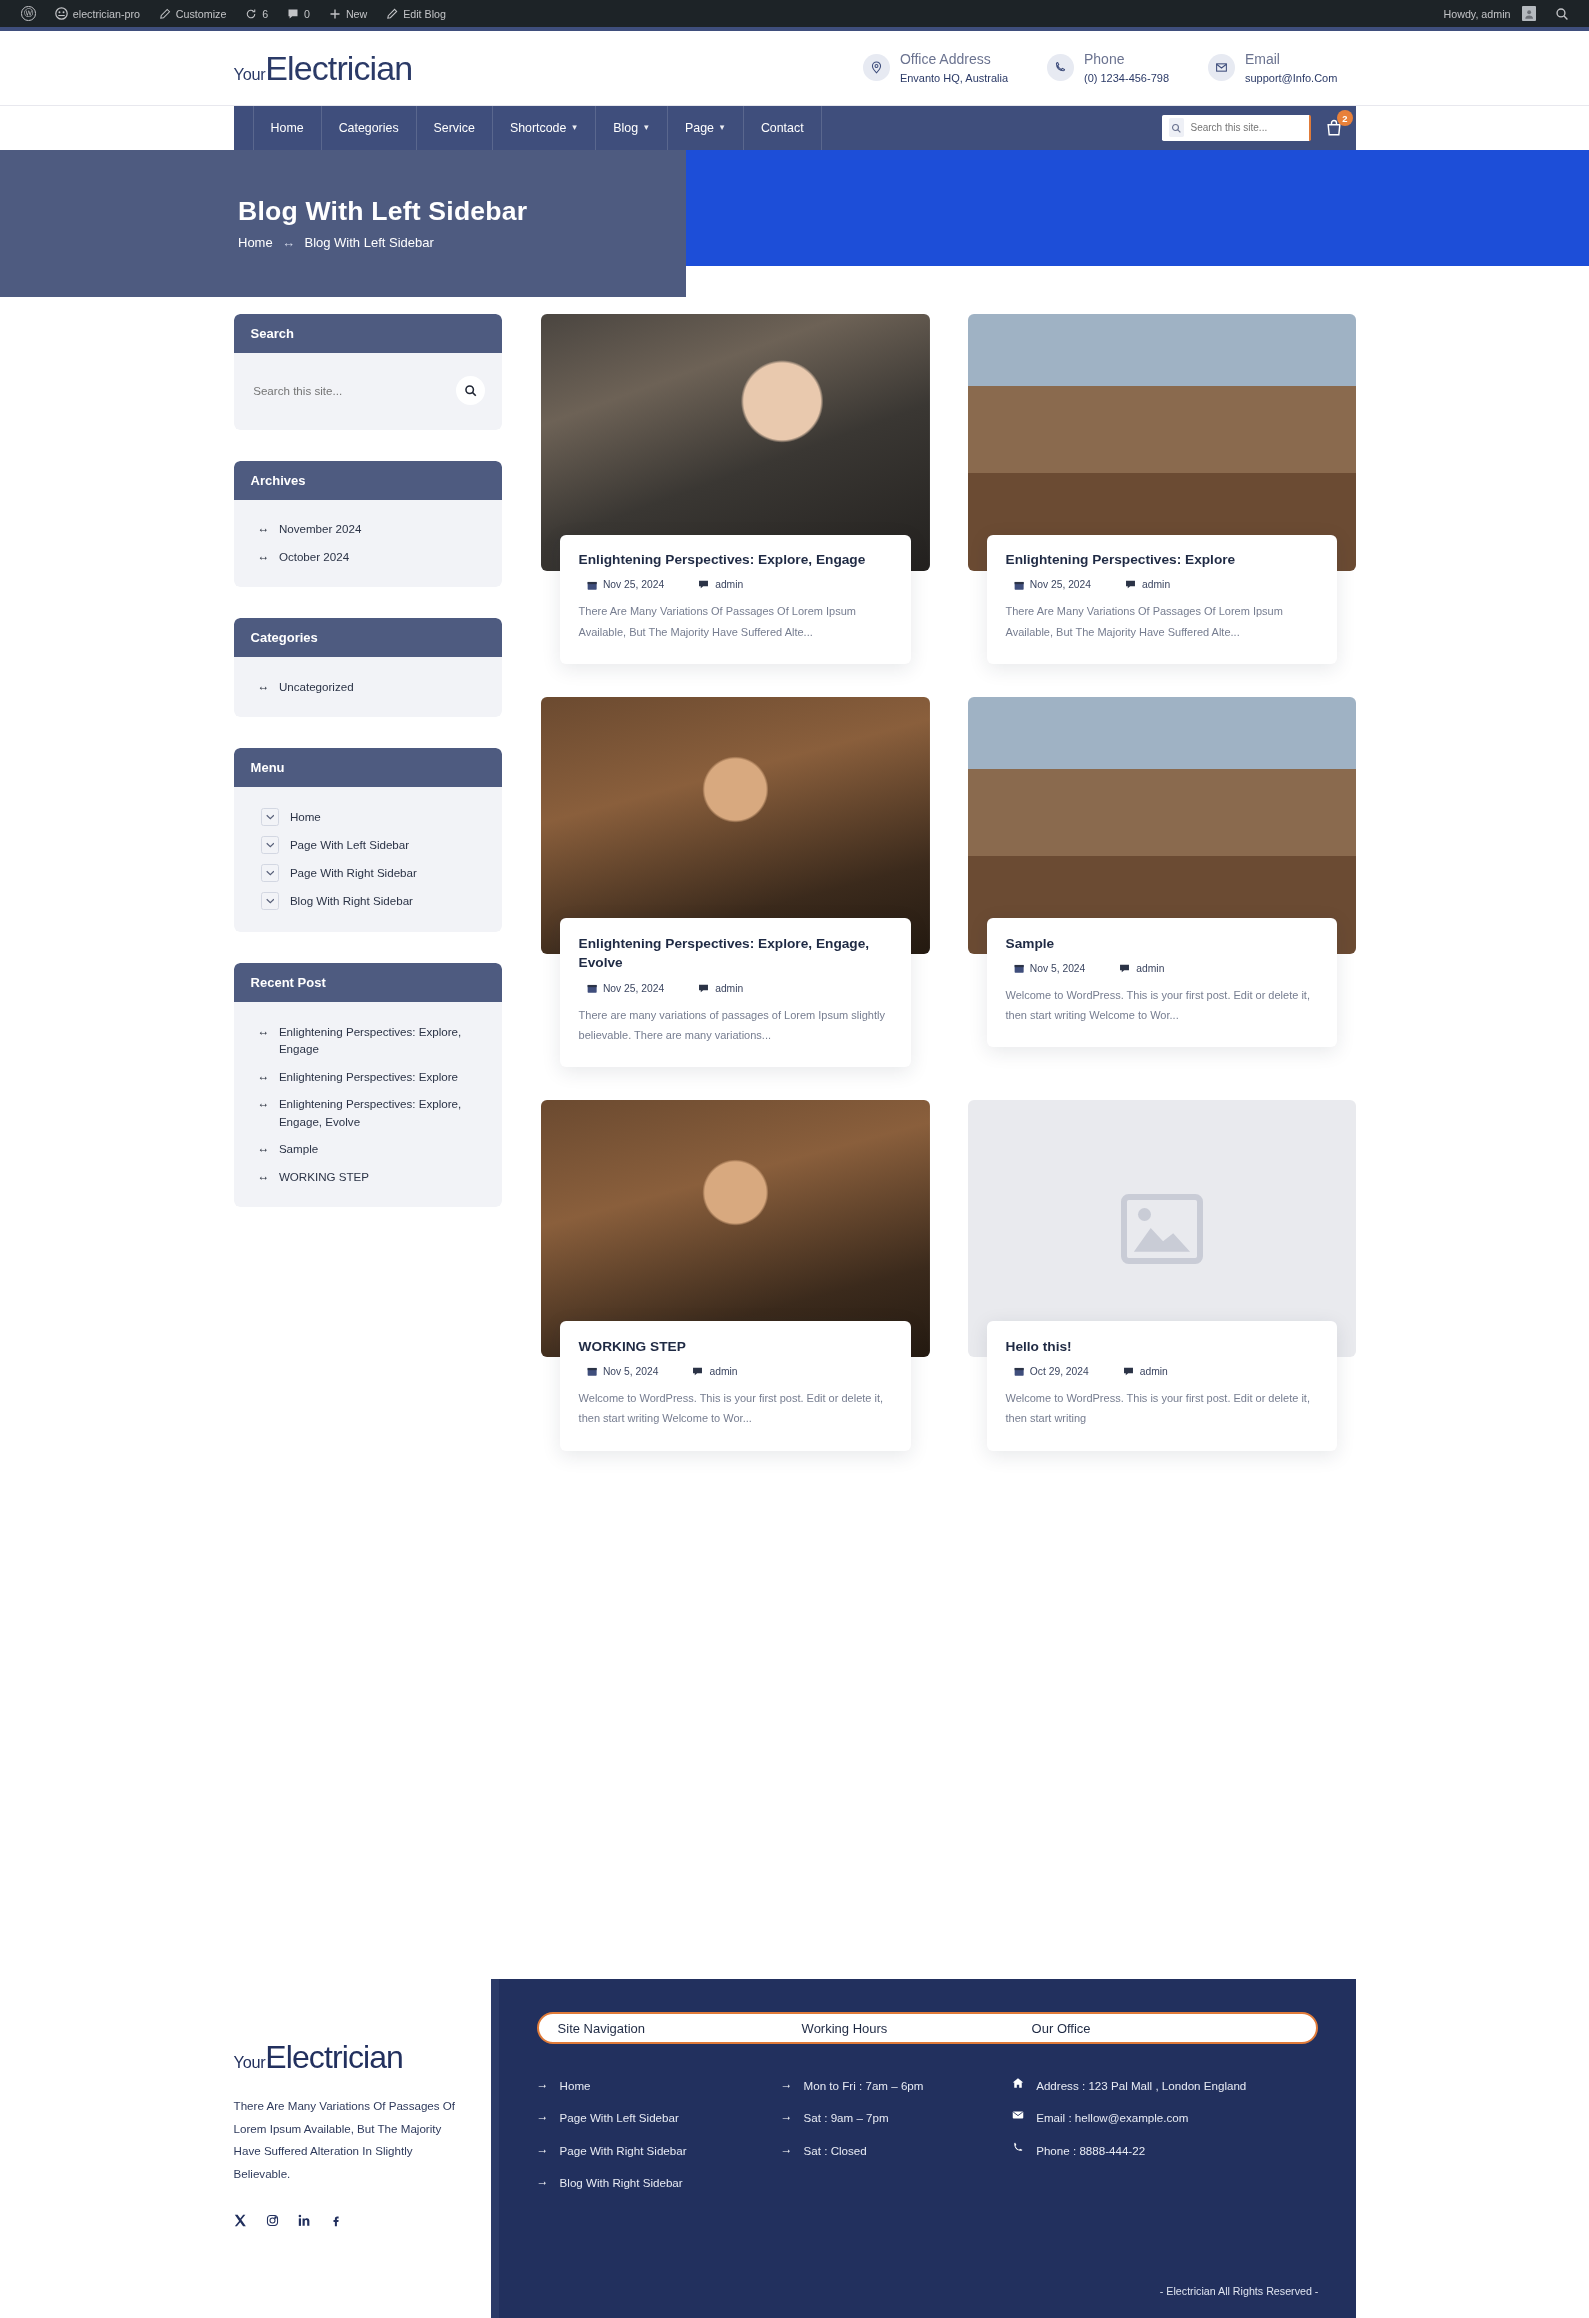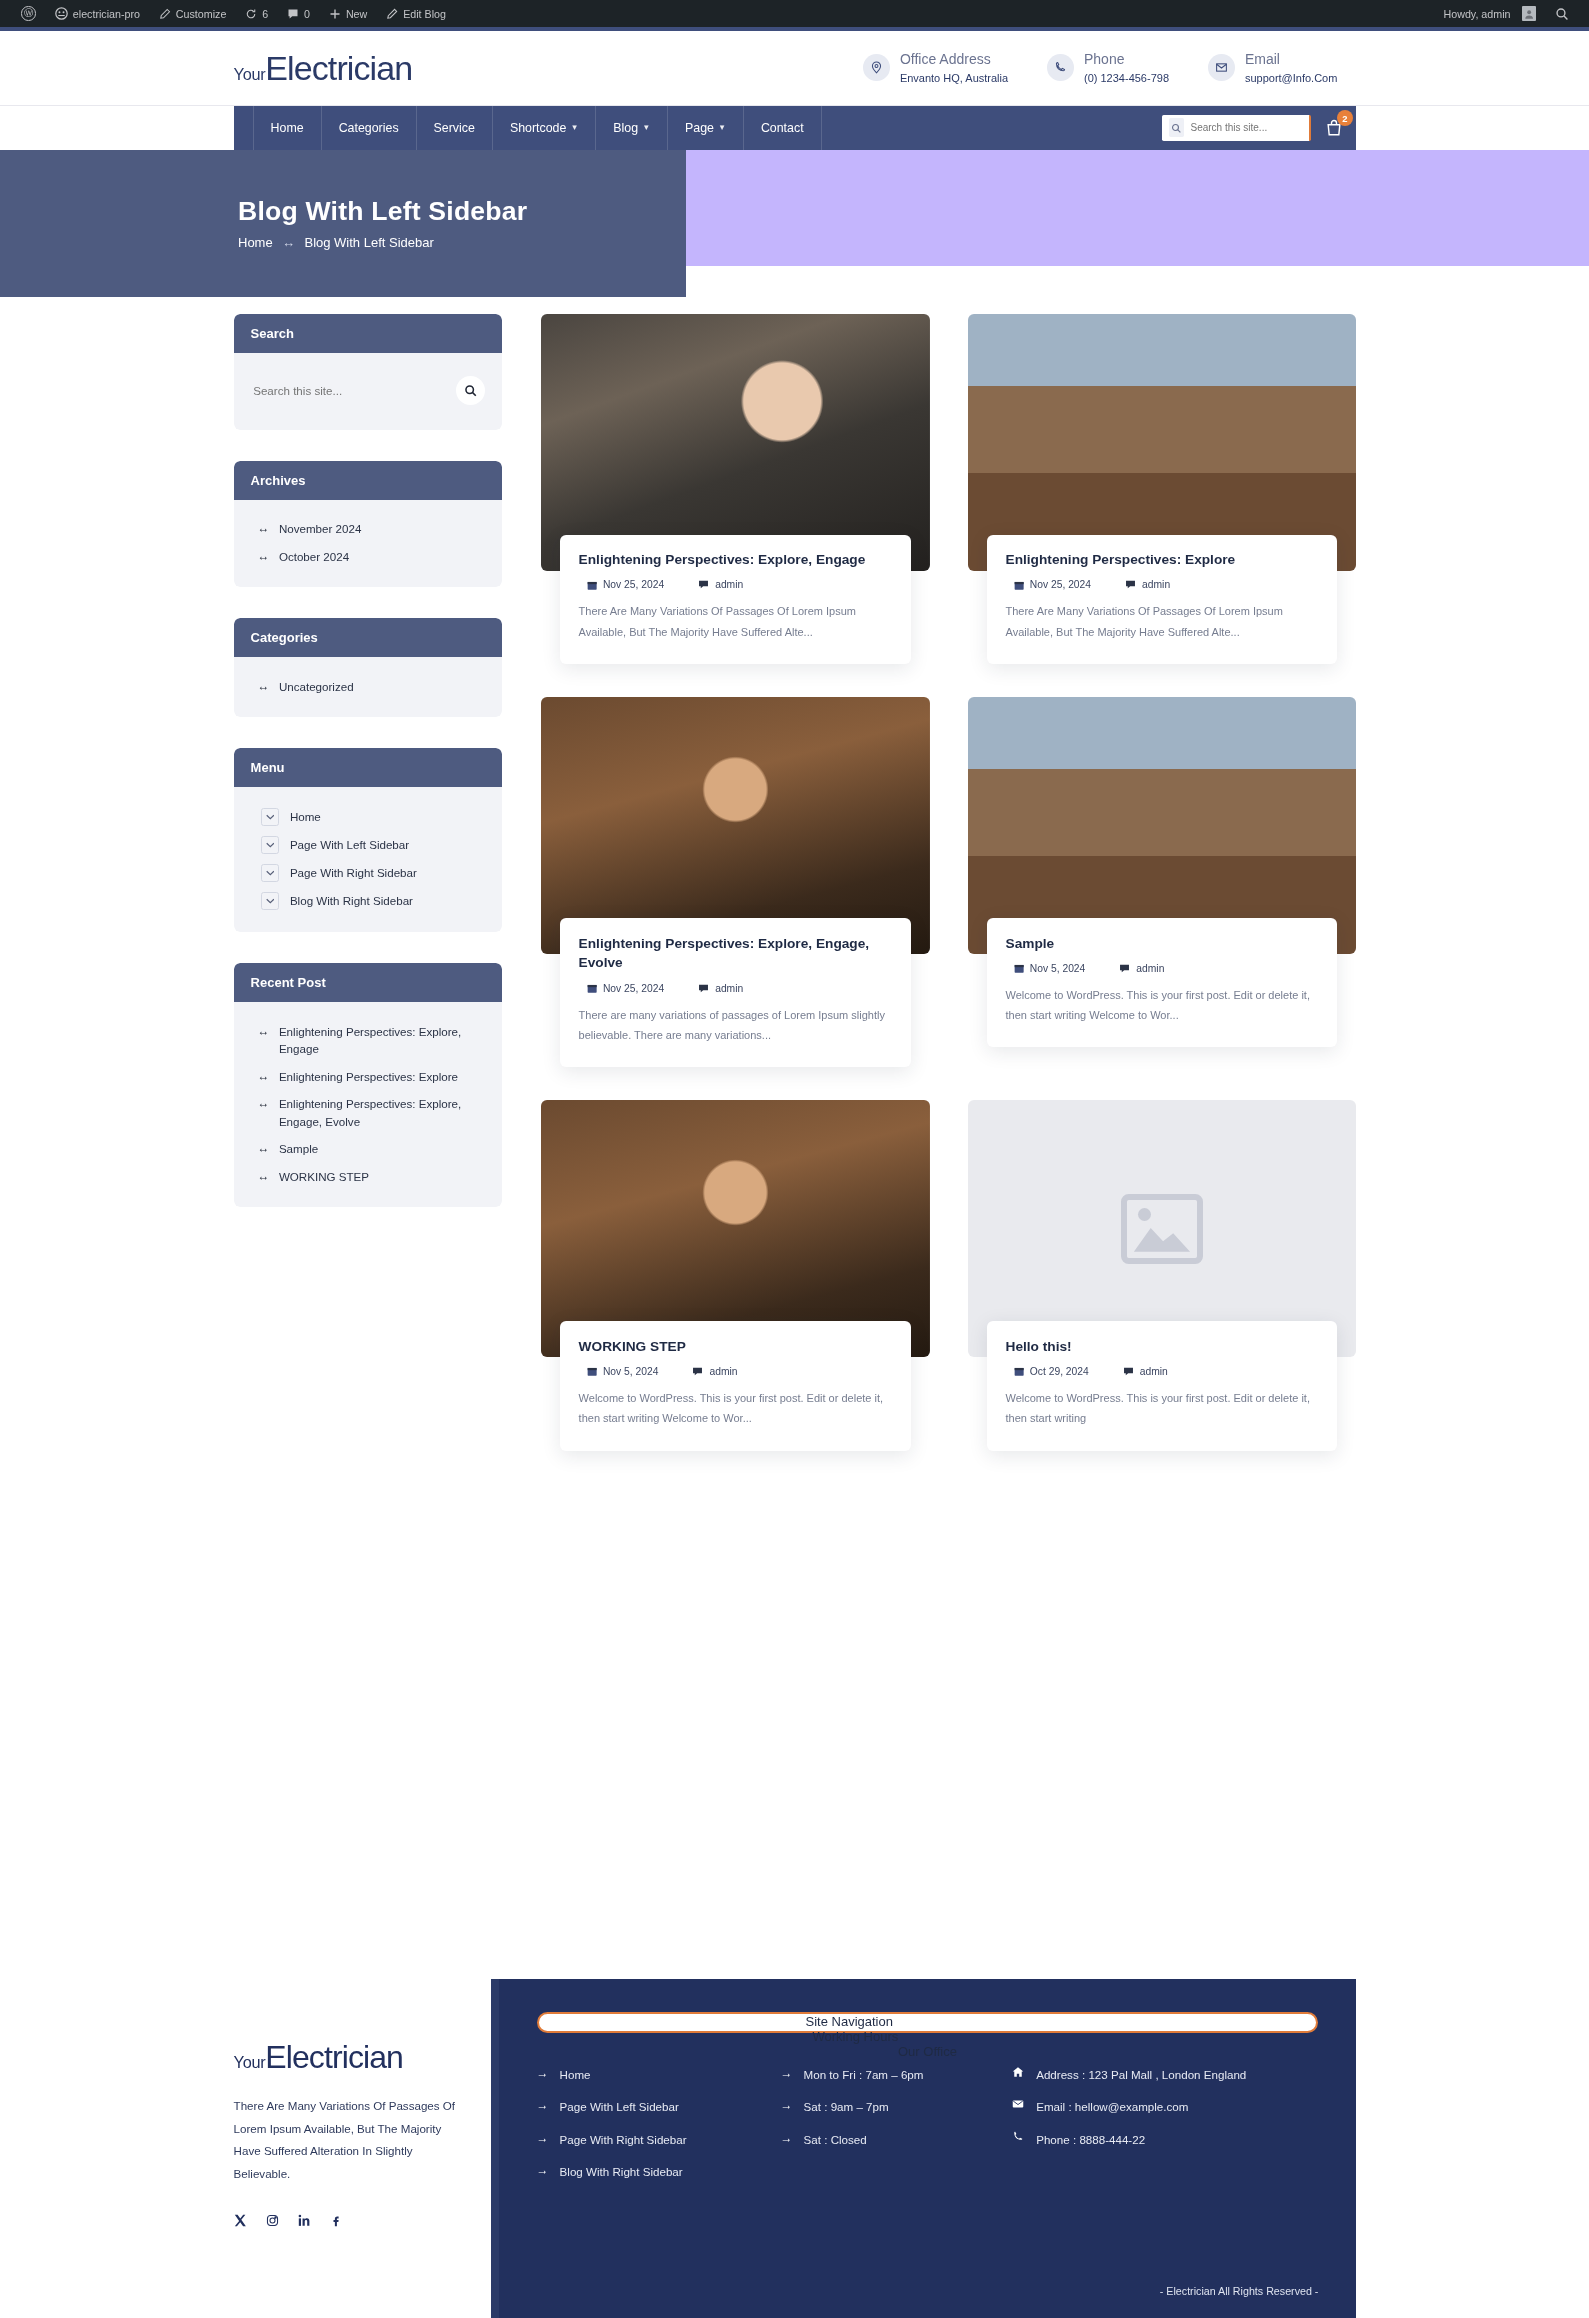--- a/index.html
+++ b/index.html
@@ -66,21 +66,21 @@
     font-family: "Liberation Sans", sans-serif; width: 100%; background: transparent;
   }
   .cart-wrap { position: relative; color: #fff; display:flex; align-items:center; }
   .cart-badge {
     position: absolute; top: -7.7px; right: -8.6px; background: #e8803a; color: #fff;
     font-size: 9.4px; width: 16.3px; height: 16.3px; border-radius: 50%;
     display: flex; align-items: center; justify-content: center; font-weight: 700;
   }
 
   
-  .hero-strip { background: #c4b5fd; height: 116px; position: relative; }
+  .hero-strip { background: #1d4ed8; height: 116px; position: relative; }
   .hero-band {
     position: absolute; left: 0; top: 0; width: 686px; height: 147px;
     background: #4e5b80; display: flex; flex-direction: column; justify-content: center;
     padding-left: 238px;
   }
   .hero-title { color: #fff; font-size: 26.6px; font-weight: 700; letter-spacing: 0.2px; }
   .hero-crumbs { display: flex; align-items: center; gap: 9.4px; margin-top: 7.7px; font-size: 13px; color: #fff; }
   .crumb-sep { color: #cfd5e6; }
 
   
@@ -160,22 +160,22 @@
   .f-brand-your { font-size: 16.3px; line-height: 1; letter-spacing: -0.3px; }
   .f-brand-main { font-size: 32px; line-height: 1; letter-spacing: -0.9px; }
   .f-desc { margin-top: 22px; font-size: 11.6px; color: #2e3a5c; line-height: 1.95; }
   .f-social { display: flex; gap: 19px; margin-top: 29px; color: #22305e; }
 
   .footer-right {
     flex: 1; background: #22305e; border-left: 8.6px solid #2b3a67;
     padding: 33px 38px 0; position: relative;
   }
   .f-tabs {
-    background: #fff; border: 2.6px solid #e07b39; border-radius: 34px; height: 21px;
-    display: flex; align-items: center; padding: 0 19px; margin-bottom: 26px; flex-direction: column;
+    background: #fff; border: 2.6px solid #e07b39; border-radius: 34px; height: 32px;
+    display: flex; align-items: center; padding: 0 19px; margin-bottom: 26px;
   }
   .f-tab { font-size: 13px; color: #1f2a44; }
   .f-tab:nth-child(1) { width: 244px; }
   .f-tab:nth-child(2) { width: 230px; }
   .f-cols { display: flex; }
   .f-col:nth-child(1) { width: 244px; }
   .f-col:nth-child(2) { width: 230px; }
   .f-col:nth-child(3) { flex: 1; }
   .f-col ul { list-style: none; }
   .f-col li { display: flex; align-items: flex-start; gap: 11px; color: #e8ebf4; font-size: 11.6px; padding: 6.9px 0; line-height: 1.6; }

